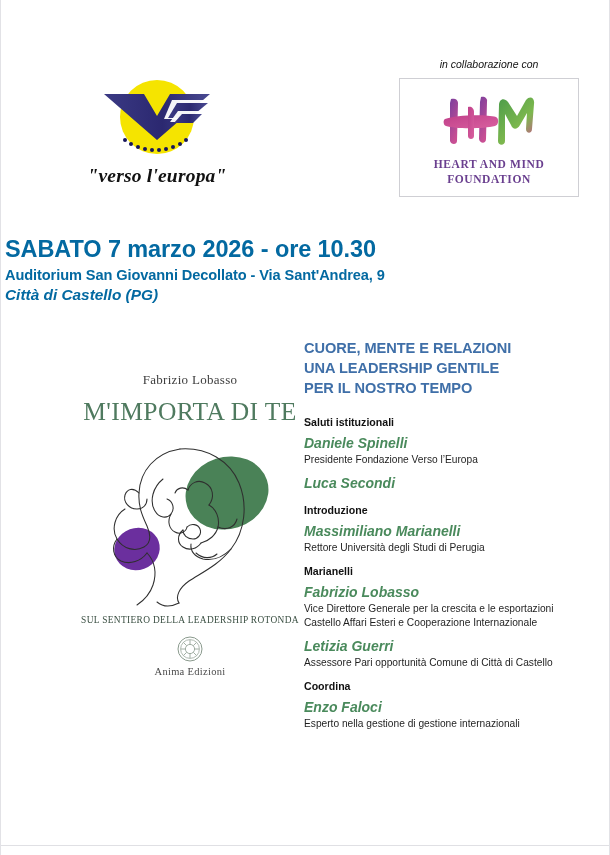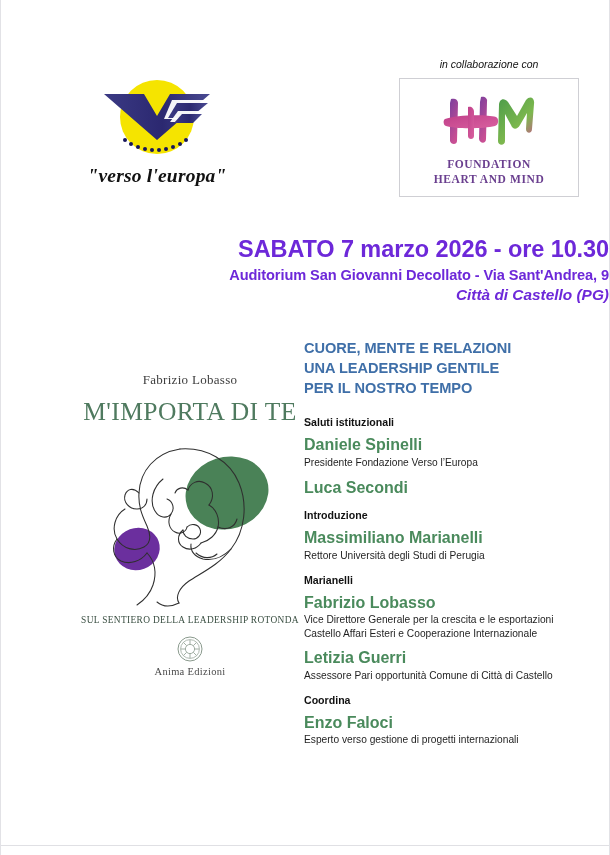--- a/index.html
+++ b/index.html
@@ -107,24 +107,24 @@
     font-weight: bold;
     font-size: 11.5px;
     line-height: 1.32;
     color: #6a3f8f;
     letter-spacing: 0.6px;
   }
 
   
   .event-header {
     position: absolute;
-    left: 12px; right: 0;
+    left: 4px; right: 0;
     top: 236px;
-    text-align: right;
-    color: #6d28d9;
+    text-align: left;
+    color: #0369a1;
   }
   .eh-date {
     font-size: 23.5px;
     font-weight: bold;
     letter-spacing: -0.1px;
   }
   .eh-venue {
     font-size: 14.6px;
     font-weight: bold;
     margin-top: 4px;
@@ -208,22 +208,23 @@
     font-size: 10.6px;
     font-weight: bold;
     color: #111111;
     margin-bottom: 6px;
   }
   .pg-person {
     margin-bottom: 7px;
   }
   .pg-person:last-child { margin-bottom: 0; }
   .pg-name {
-    font-size: 16px;
-    font-weight: bold;
+    font-size: 14px;
+    font-weight: bold;
+    font-style: italic;
     color: #4a8a5c;
     line-height: 1.35;
   }
   .pg-role {
     font-size: 10.2px;
     color: #1f1f1f;
     line-height: 1.34;
   }
   .pg-role-2 {
     font-size: 10.2px;
@@ -298,22 +299,22 @@
 
           <path d="M40,8 C43,7 47,9 46,13 L45,50 C45,55 39,55 38,50 L39,13 Z" fill="url(#hGrad)"></path>
 
           <path d="M4,30 C14,26 44,25 55,28 C58,29 58,36 54,37 C42,40 14,40 5,37 C2,36 2,31 4,30 Z" fill="url(#plusGrad)"></path>
 
           <path d="M27,18 C30,17 33,19 33,23 L33,47 C33,51 27,51 27,47 Z" fill="url(#plusGrad)"></path>
 
           <path d="M57,52 L58,16 C58,10 63,8 67,13 L76,27 L85,11 C89,6 94,9 93,15 L91,40 C91,45 85,45 85,40 L86,24 L79,36 C76,41 72,41 70,36 L64,25 L64,52 C64,57 57,57 57,52 Z" fill="url(#mGrad)"></path>
         </svg>
         <div class="hm-name">
+          <div>HEART AND MIND</div>
           <div>FOUNDATION</div>
-          <div>HEART AND MIND</div>
         </div>
       </div>
     </div>
   </div>
 
   <div class="event-header">
     <div class="eh-date">SABATO 7 marzo 2026 - ore 10.30</div>
     <div class="eh-venue">Auditorium San Giovanni Decollato - Via Sant'Andrea, 9</div>
     <div class="eh-city">Città di Castello (PG)</div>
   </div>
@@ -401,19 +402,19 @@
       <div class="pg-person">
         <div class="pg-name">Letizia Guerri</div>
         <div class="pg-role">Assessore Pari opportunità Comune di Città di Castello</div>
       </div>
     </div>
 
     <div class="pg-section">
       <div class="pg-heading">Coordina</div>
       <div class="pg-person">
         <div class="pg-name">Enzo Faloci</div>
-        <div class="pg-role">Esperto verso gestione di progetti internazionali</div>
+        <div class="pg-role">Esperto nella gestione di gestione internazionali</div>
       </div>
     </div>
   </div>
 
   <div class="sheet-edge"></div>
 </div>
 
 </body></html>

